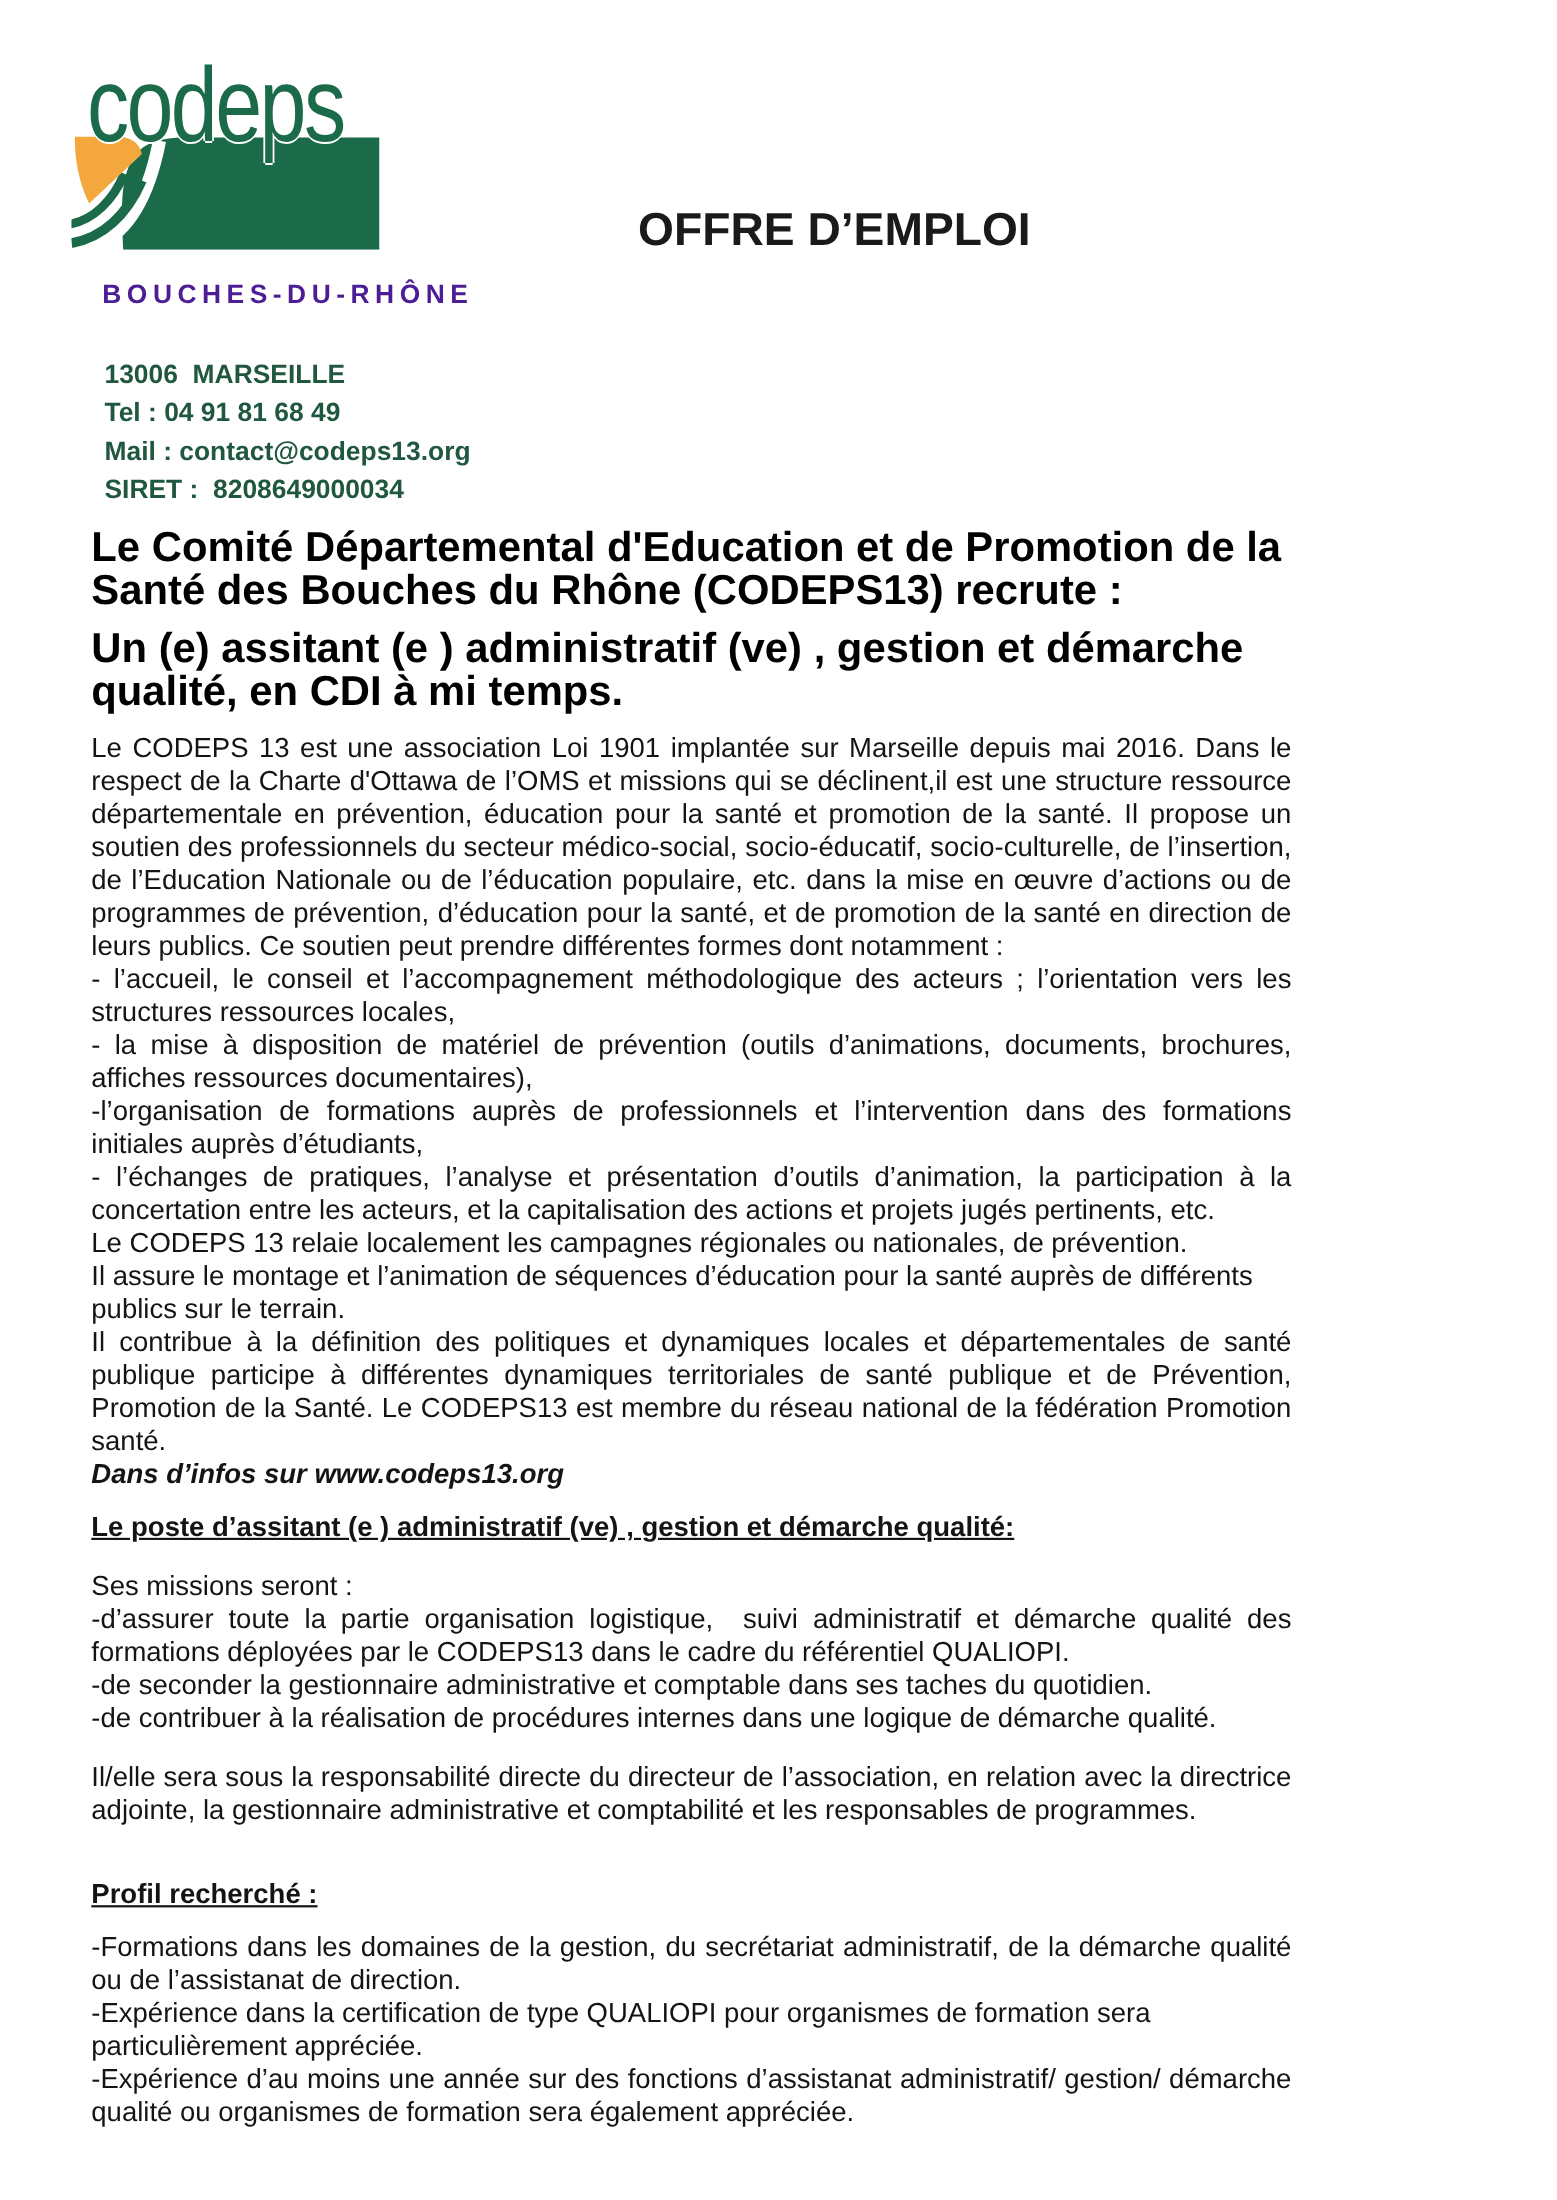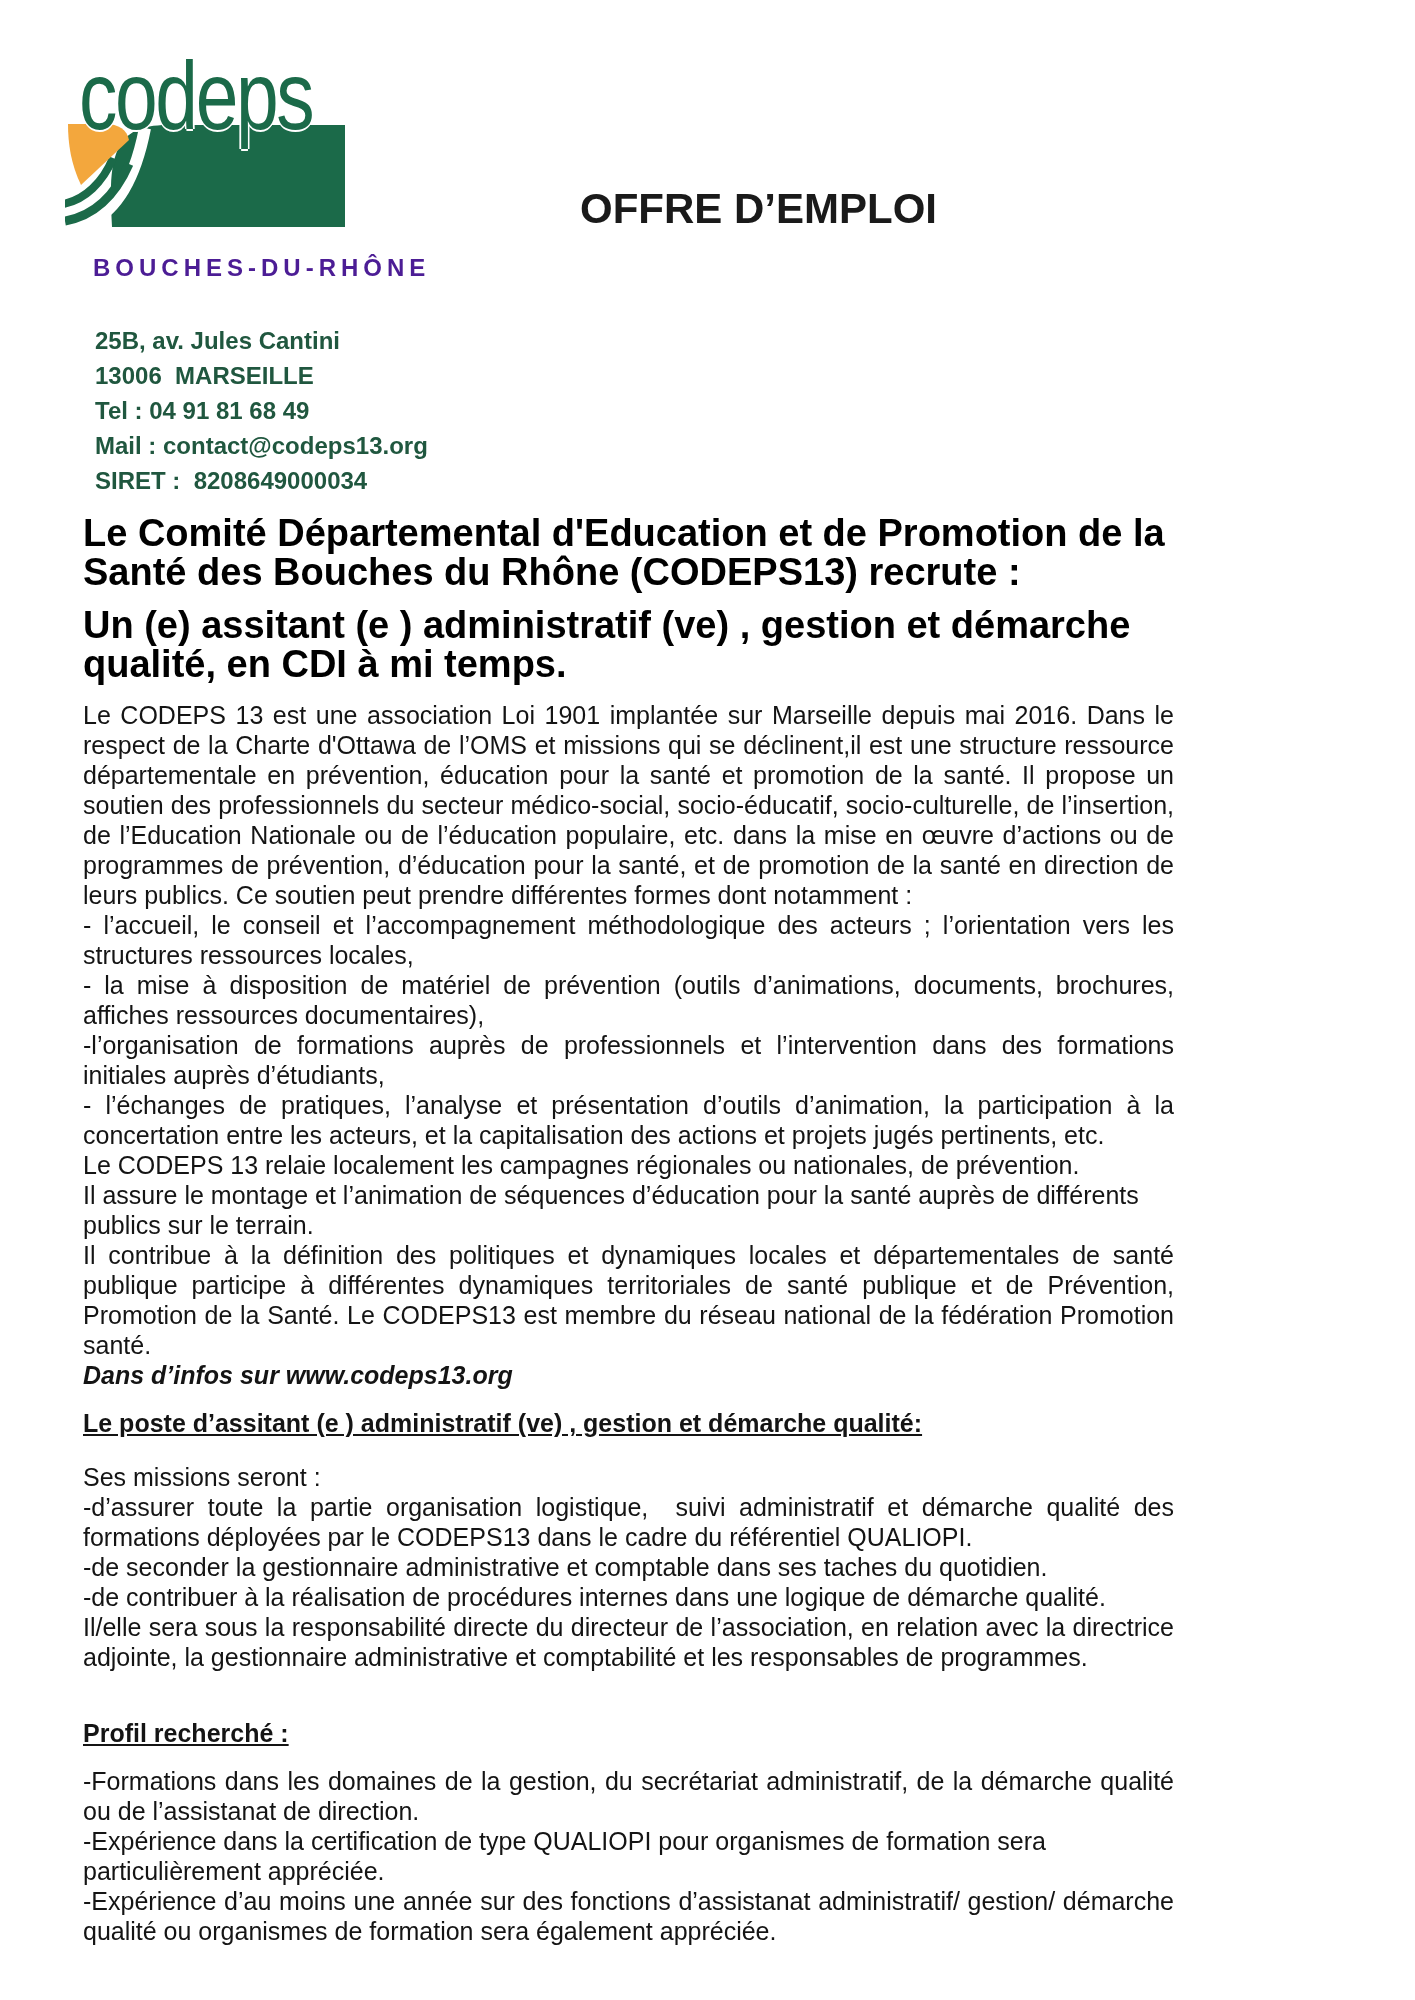--- a/index.html
+++ b/index.html
@@ -56,21 +56,21 @@
   .h1 { margin-top:16px; }
   .h2 { margin-top:14px; }
   .para { margin-top:16px; }
   .section-heading {
     font-size:25px; line-height:30px; font-weight:bold;
     text-decoration:underline; color:#141414;
   }
   .poste-heading { margin-top:18px; }
   .missions-intro { margin-top:24px; white-space:pre-wrap; }
   .mission-line { white-space:pre-wrap; }
-  .responsibility { }
+  .responsibility { margin-top:24px; }
   .profil-heading { margin-top:46px; }
   .profil-list { margin-top:18px; }
   .more-info { font-weight:bold; font-style:italic; }
 </style>
 </head>
 <body>
 
 <div class="page">
 
   <header class="header">
@@ -84,21 +84,20 @@
           <path d="M-2 80 C20 76 38 58 48 34" stroke="#1b6a49" stroke-width="8" fill="none"></path>
           <path d="M3 0 H40 C54 0 62 6 64 16 L16 61 C6 40 3 20 3 0 Z" fill="#f3a73d"></path>
         </svg>
       </div>
       <div class="region">BOUCHES-DU-RHÔNE</div>
     </div>
     <h1 class="doc-title">OFFRE D’EMPLOI</h1>
   </header>
 
   <section class="contact">
-    <div class="contact-line">25B, av. Jules Cantini</div>
     <div class="contact-line">13006  MARSEILLE</div>
     <div class="contact-line">Tel : 04 91 81 68 49</div>
     <div class="contact-line">Mail : contact@codeps13.org</div>
     <div class="contact-line">SIRET :  8208649000034</div>
   </section>
 
   <main>
     <h2 class="h-intro h1">Le Comité Départemental d'Education et de Promotion de la Santé des Bouches du Rhône (CODEPS13) recrute :</h2>
     <h2 class="h-intro h2">Un (e) assitant (e ) administratif (ve) , gestion et démarche qualité, en CDI à mi temps.</h2>
 

